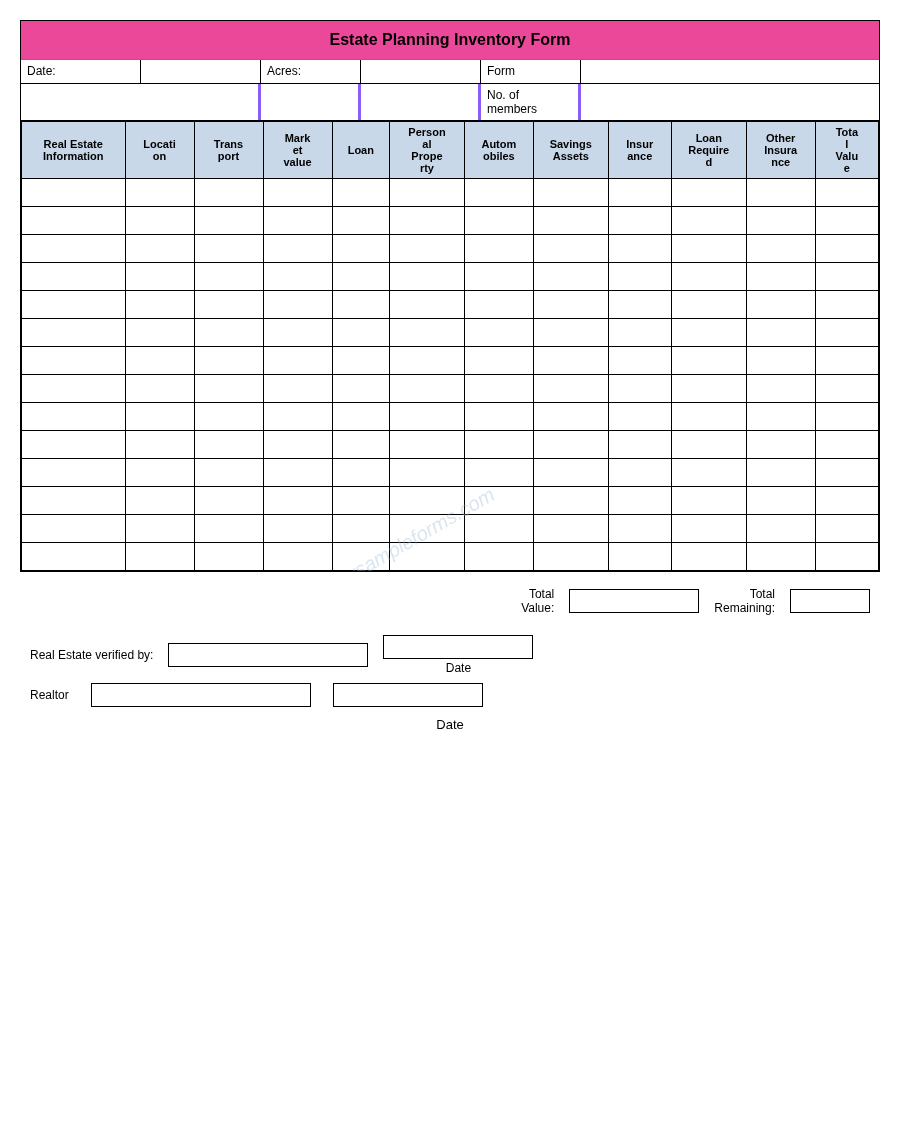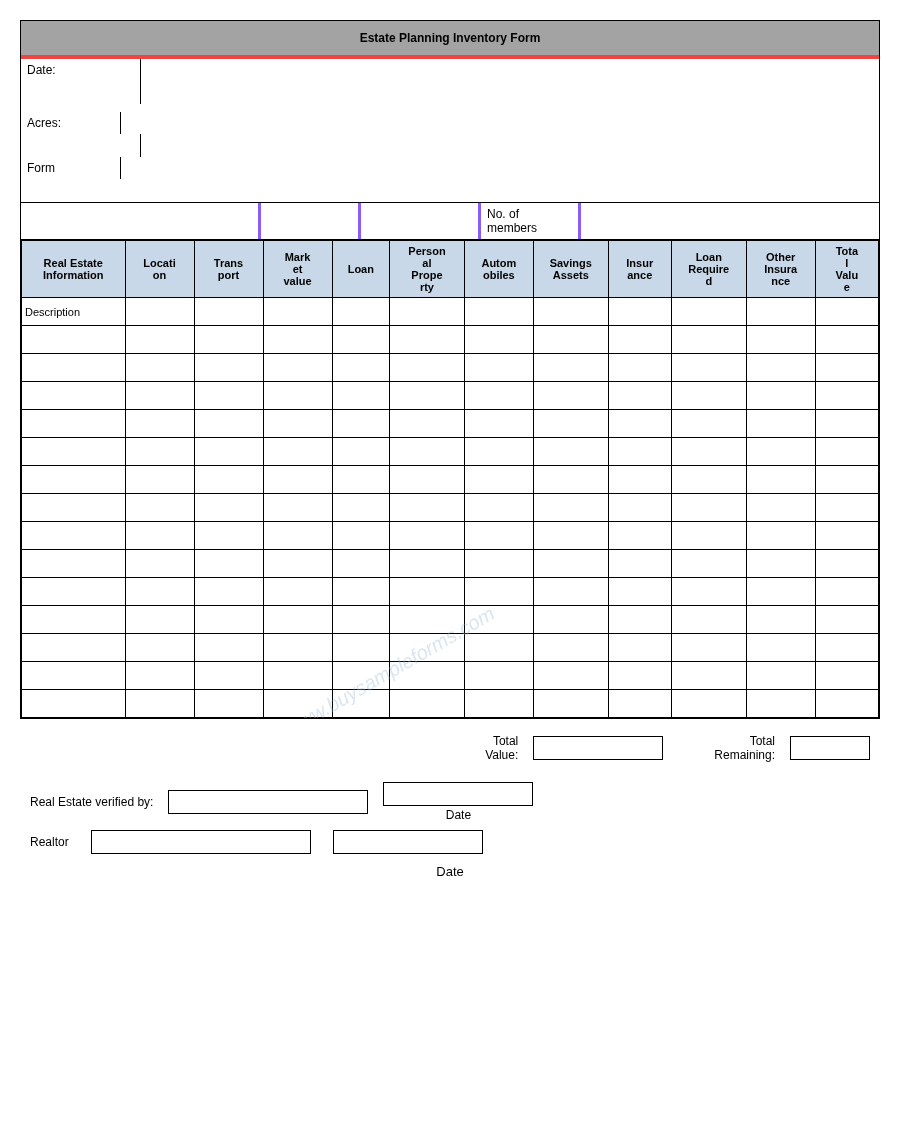--- a/index.html
+++ b/index.html
@@ -9,31 +9,30 @@
       font-size: 12px;
       padding: 20px;
       width: 900px;
     }
     .form-wrapper {
       border: 1px solid #000;
       width: 860px;
       margin: 0 auto;
     }
     .form-title {
-      background: #a3a3a3;
+      background: #ec4899;
       text-align: center;
       font-weight: bold;
-      font-size: 12px;
+      font-size: 16px;
       padding: 10px;
-      border-bottom: 4px solid #ef4444;
+      border-bottom: 1px solid #ef4444;
     }
     .top-info {
       display: flex;
       border-bottom: 1px solid #000;
-      flex-direction: column;
     }
     .top-info .cell {
       border-right: 1px solid #000;
       padding: 4px 6px;
     }
     .top-info .cell:last-child { border-right: none; }
     .top-row2 {
       display: flex;
       border-bottom: 1px solid #000;
     }
@@ -95,21 +94,20 @@
     }
     .total-row {
       display: flex;
       align-items: center;
       justify-content: flex-end;
       gap: 15px;
       margin-bottom: 20px;
     }
     .total-row .total-label {
       text-align: right;
-      margin-left: 36px;
     }
     .total-row input[type="text"] {
       border: 1px solid #000;
       height: 24px;
       width: 120px;
       padding: 2px 4px;
     }
     .verified-row {
       display: flex;
       align-items: center;
@@ -165,21 +163,21 @@
   </style>
 </head>
 <body>
 
 <div class="form-wrapper">
   <div class="form-title">Estate Planning Inventory Form</div>
 
   <div class="top-info">
     <div class="cell" style="width:120px;">Date:</div>
     <div class="cell" style="width:120px;"><input type="text" style="border: none; width: 100%; outline: none;"></div>
-    <div class="cell" style="width:100px;margin-top:8px;">Acres:</div>
+    <div class="cell" style="width:100px;">Acres:</div>
     <div class="cell" style="width:120px;"><input type="text" style="border: none; width: 100%; outline: none;"></div>
     <div class="cell" style="width:100px;">Form</div>
     <div class="cell" style="flex:1;"><input type="text" style="border: none; width: 100%; outline: none;"></div>
   </div>
 
   <div class="top-row2">
     <div class="cell" style="width:240px;"></div>
     <div class="cell" style="width:100px;"></div>
     <div class="cell" style="width:120px;"></div>
     <div class="cell" style="width:100px;">No. of members</div>
@@ -213,34 +211,20 @@
           <th>Person<br>al<br>Prope<br>rty</th>
           <th>Autom<br>obiles</th>
           <th>Savings<br>Assets</th>
           <th>Insur<br>ance</th>
           <th>Loan<br>Require<br>d</th>
           <th>Other<br>Insura<br>nce</th>
           <th>Tota<br>l<br>Valu<br>e</th>
         </tr>
       </thead>
       <tbody>
-        <tr class="description-row">
-          <td>Description</td>
-          <td><input type="text" style="border: none; width: 100%; outline: none; text-align: center;"></td>
-          <td><input type="text" style="border: none; width: 100%; outline: none; text-align: center;"></td>
-          <td><input type="text" style="border: none; width: 100%; outline: none; text-align: center;"></td>
-          <td><input type="text" style="border: none; width: 100%; outline: none; text-align: center;"></td>
-          <td><input type="text" style="border: none; width: 100%; outline: none; text-align: center;"></td>
-          <td><input type="text" style="border: none; width: 100%; outline: none; text-align: center;"></td>
-          <td><input type="text" style="border: none; width: 100%; outline: none; text-align: center;"></td>
-          <td><input type="text" style="border: none; width: 100%; outline: none; text-align: center;"></td>
-          <td><input type="text" style="border: none; width: 100%; outline: none; text-align: center;"></td>
-          <td><input type="text" style="border: none; width: 100%; outline: none; text-align: center;"></td>
-          <td><input type="text" style="border: none; width: 100%; outline: none; text-align: center;"></td>
-        </tr>
 
         <tr>
             <td></td>
             <td></td>
             <td></td>
             <td></td>
             <td></td>
             <td></td>
             <td></td>
             <td></td>

